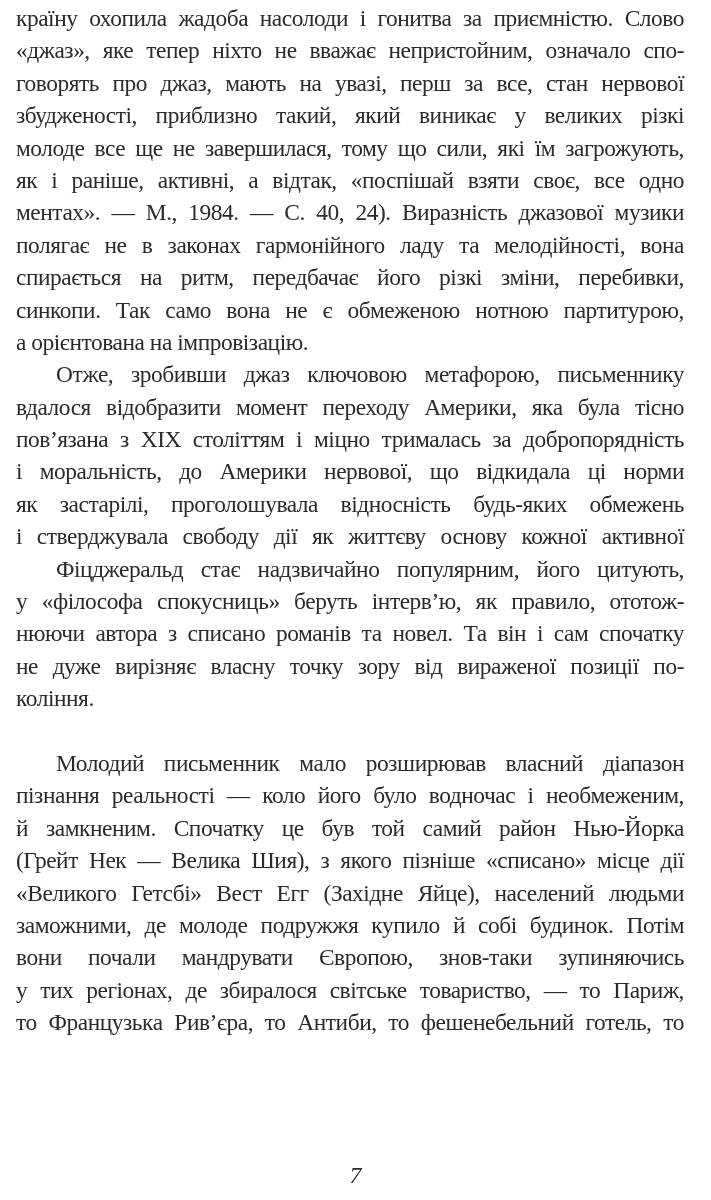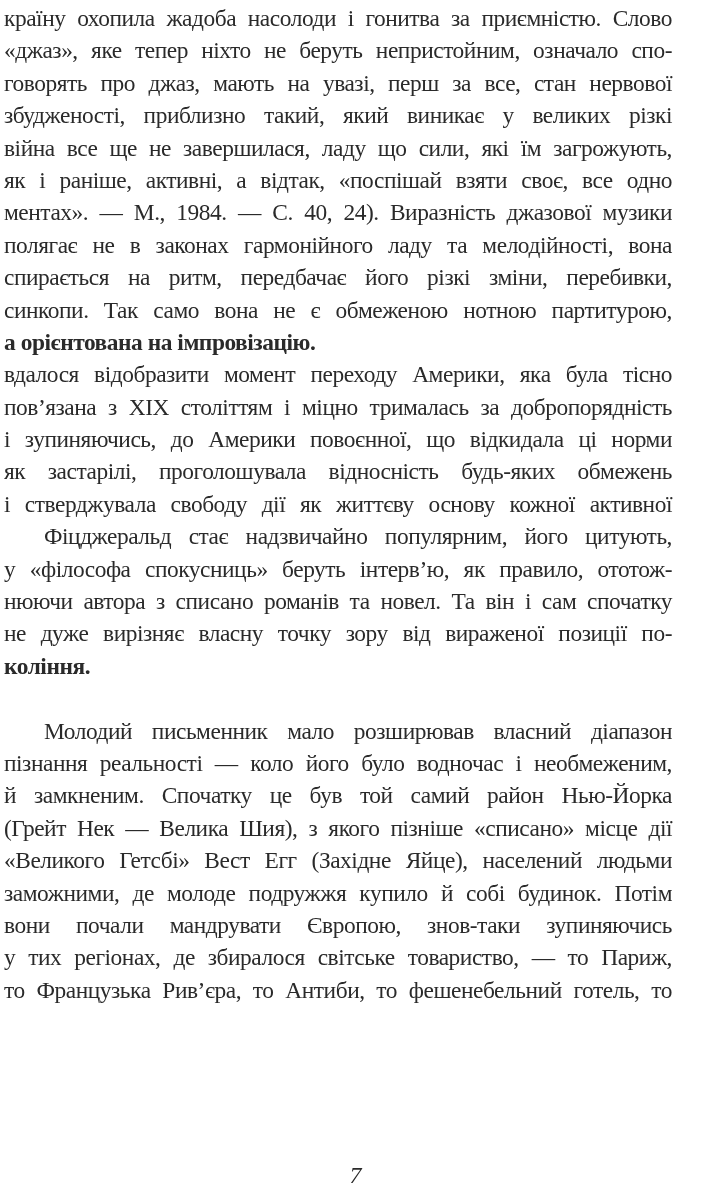--- a/index.html
+++ b/index.html
@@ -10,21 +10,21 @@
   body {
     width: 711px;
     height: 1200px;
     overflow: hidden;
     position: relative;
     font-family: "Liberation Serif", "DejaVu Serif", serif;
     color: #2a2a2a;
   }
   .page {
     position: absolute;
-    left: 4px;
+    left: 16px;
     top: 2px;
     width: 668px;
   }
   .para {
     margin: 0;
     font-size: 23.4px;
     line-height: 32.4px;
     text-align: justify;
     text-align-last: left;
     letter-spacing: -0.45px;
@@ -34,57 +34,57 @@
   .line {
     display: block;
     text-align: justify;
     text-align-last: justify;
     white-space: nowrap;
     height: 32.4px;
     overflow: visible;
   }
   .line.last {
     text-align-last: left;
-    font-weight: bold;
   }
   .line.ind { padding-left: 40px; }
   .page-number {
     position: absolute;
     left: 0;
     width: 711px;
     top: 1162px;
     text-align: center;
     font-size: 24px;
     font-style: italic;
     color: #2a2a2a;
   }
 </style>
 </head>
 <body>
 
 <div class="page">
 
   <div class="para">
     <span class="line">країну охопила жадоба насолоди і гонитва за приємністю. Слово</span>
-    <span class="line">«джаз», яке тепер ніхто не беруть непристойним, означало спо-</span>
+    <span class="line">«джаз», яке тепер ніхто не вважає непристойним, означало спо-</span>
     <span class="line">говорять про джаз, мають на увазі, перш за все, стан нервової</span>
     <span class="line">збудженості, приблизно такий, який виникає у великих різкі</span>
-    <span class="line">війна все ще не завершилася, ладу що сили, які їм загрожують,</span>
+    <span class="line">молоде все ще не завершилася, тому що сили, які їм загрожують,</span>
     <span class="line">як і раніше, активні, а відтак, «поспішай взяти своє, все одно</span>
     <span class="line">ментах». — М., 1984. — С. 40, 24). Виразність джазової музики</span>
     <span class="line">полягає не в законах гармонійного ладу та мелодійності, вона</span>
     <span class="line">спирається на ритм, передбачає його різкі зміни, перебивки,</span>
     <span class="line">синкопи. Так само вона не є обмеженою нотною партитурою,</span>
     <span class="line last">а орієнтована на імпровізацію.</span>
   </div>
 
   <div class="para">
+    <span class="line ind">Отже, зробивши джаз ключовою метафорою, письменнику</span>
     <span class="line">вдалося відобразити момент переходу Америки, яка була тісно</span>
     <span class="line">пов’язана з XIX століттям і міцно трималась за добропорядність</span>
-    <span class="line">і зупиняючись, до Америки повоєнної, що відкидала ці норми</span>
+    <span class="line">і моральність, до Америки нервової, що відкидала ці норми</span>
     <span class="line">як застарілі, проголошувала відносність будь-яких обмежень</span>
     <span class="line">і стверджувала свободу дії як життєву основу кожної активної</span>
   </div>
 
   <div class="para">
     <span class="line ind">Фіцджеральд стає надзвичайно популярним, його цитують,</span>
     <span class="line">у «філософа спокусниць» беруть інтерв’ю, як правило, ототож-</span>
     <span class="line">нюючи автора з списано романів та новел. Та він і сам спочатку</span>
     <span class="line">не дуже вирізняє власну точку зору від вираженої позиції по-</span>
     <span class="line last">коління.</span>

